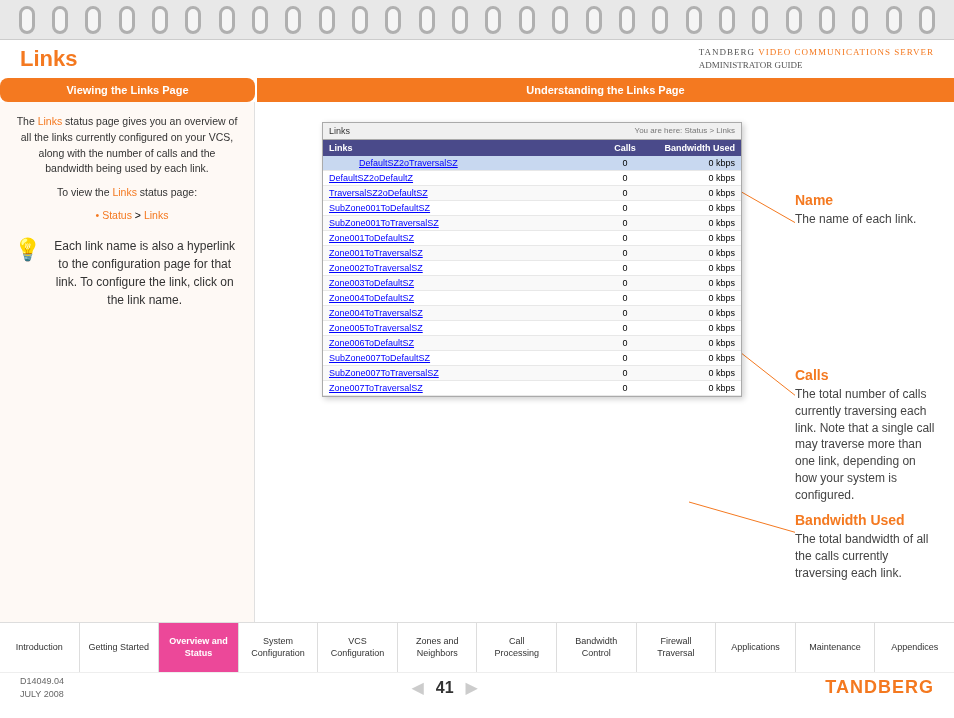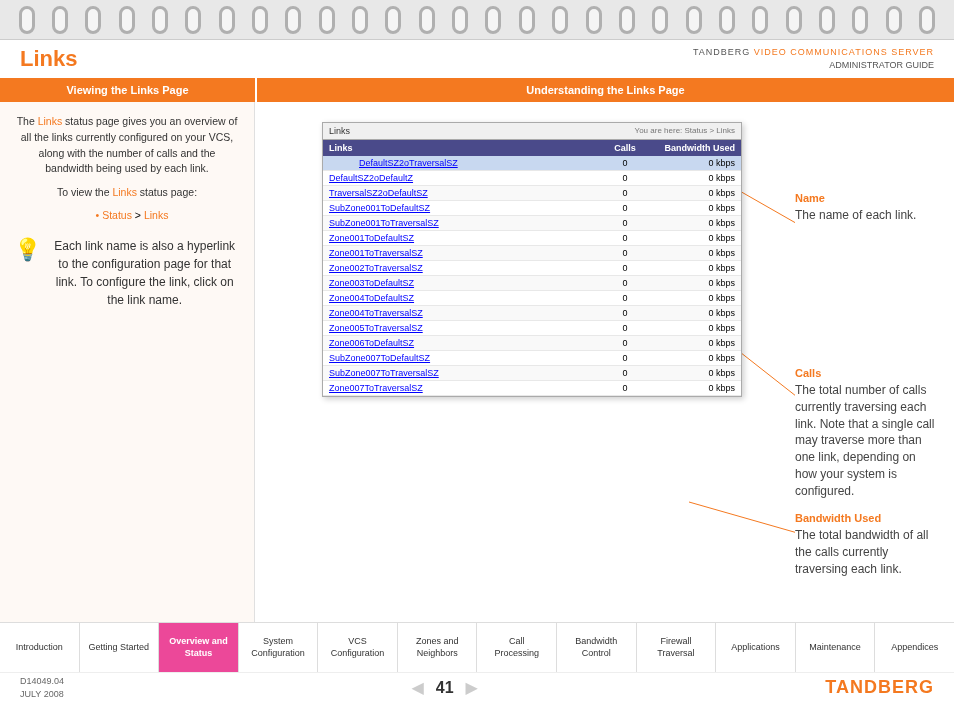--- a/index.html
+++ b/index.html
@@ -38,24 +38,24 @@
       justify-content: space-between;
       padding: 6px 20px 6px 20px;
       background: #fff;
     }
     .page-title {
       font-size: 22px;
       color: #f47920;
       font-weight: bold;
     }
     .header-right {
-      text-align: right;
       font-size: 9px;
       color: #555;
       line-height: 1.4;
+      font-family: Liberation Serif, serif;
     }
     .header-right .brand {
       font-size: 9px;
       letter-spacing: 1px;
     }
     .header-right .brand .orange { color: #f47920; }
 
     
     .section-bar {
       display: flex;
@@ -63,20 +63,21 @@
     }
     .section-bar-left {
       background: #f47920;
       color: #fff;
       font-size: 11px;
       font-weight: bold;
       padding: 6px 0;
       width: 255px;
       text-align: center;
       flex-shrink: 0;
+      border-radius: 8px;
     }
     .section-bar-right {
       background: #f47920;
       color: #fff;
       font-size: 11px;
       font-weight: bold;
       padding: 6px 0;
       flex: 1;
       text-align: center;
       margin-left: 2px;
@@ -139,21 +140,21 @@
     
     .screenshot-area {
       flex: 1;
       position: relative;
       display: flex;
       align-items: flex-start;
       justify-content: center;
       padding-top: 10px;
     }
     .annotation-title {
-      font-size: 11px;
+      font-size: 14px;
       font-weight: bold;
       color: #f47920;
       margin-bottom: 3px;
     }
     .annotation-text {
       font-size: 12px;
       color: #444;
       line-height: 1.4;
     }
 

